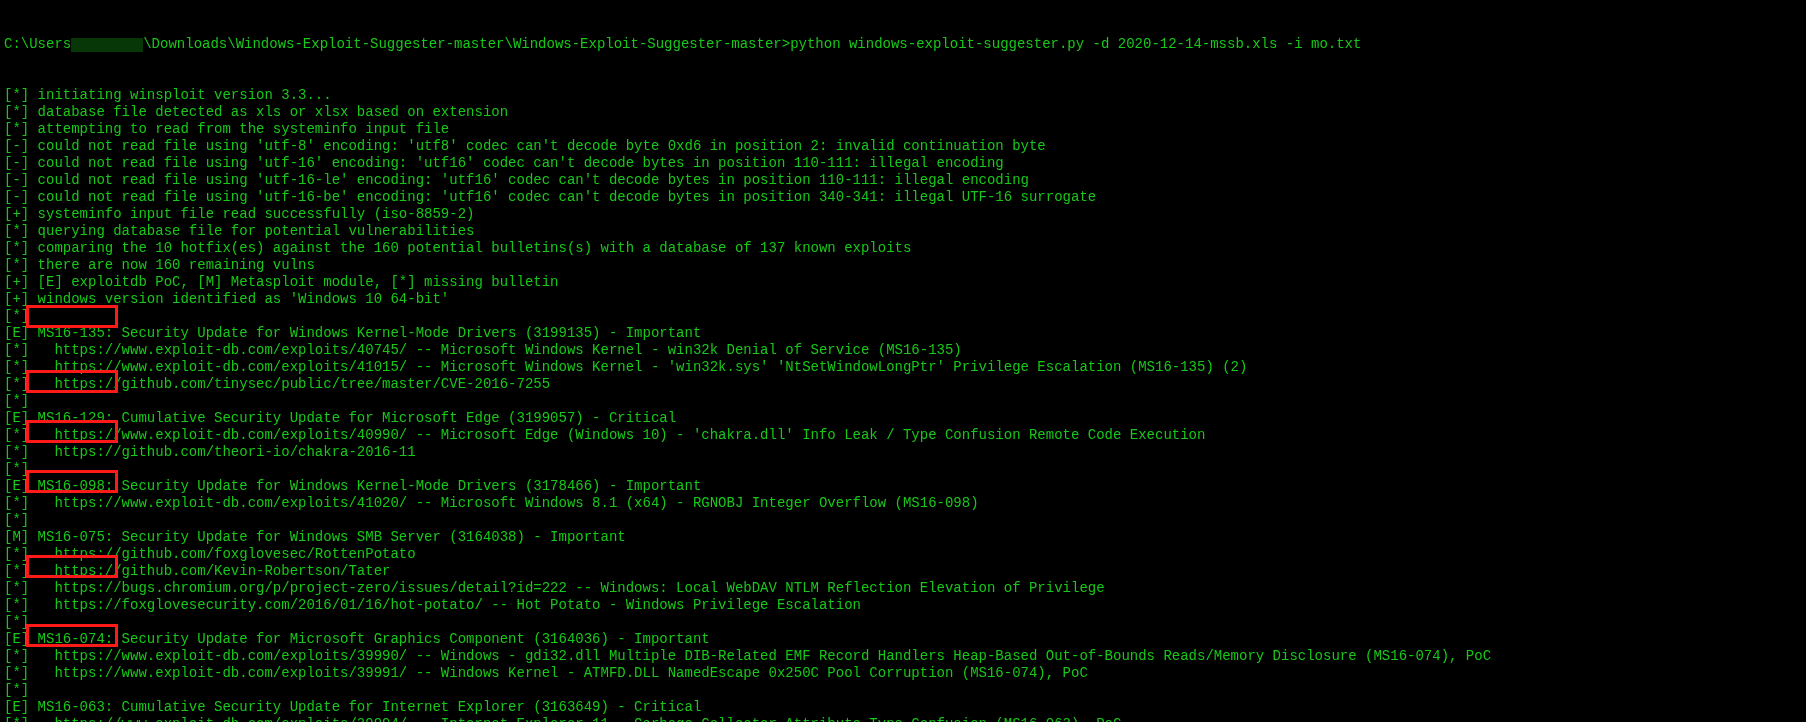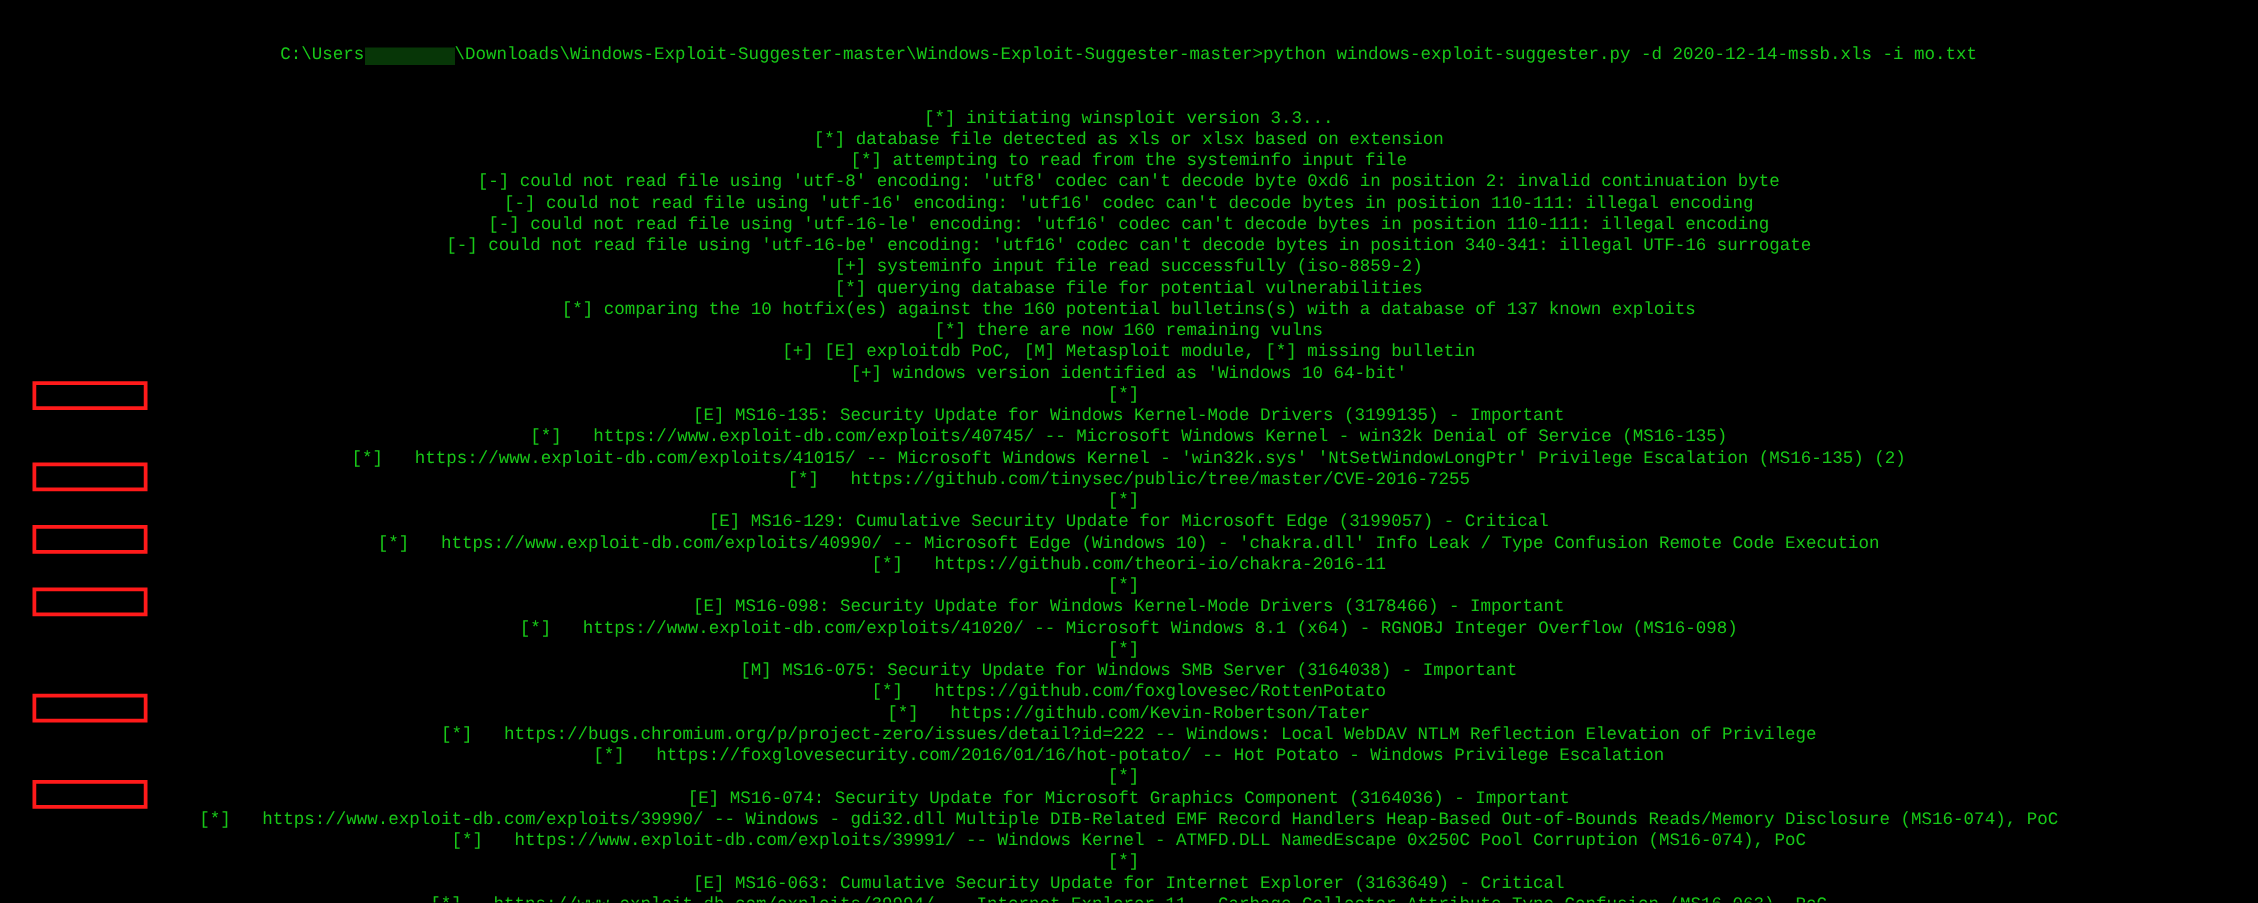--- a/index.html
+++ b/index.html
@@ -11,21 +11,21 @@
     font-size: 14px;
     line-height: 17px;
     overflow: hidden;
   }
   .terminal {
     padding: 2px 4px;
     color: #18c818;
     white-space: pre;
     position: relative;
   }
-  .line { display: block; position: relative; height: 17px; text-align: center; }
+  .line { display: block; position: relative; height: 17px; }
   .redact {
     display: inline-block;
     width: 72px;
     height: 14px;
     background: #073607;
     vertical-align: text-bottom;
   }
   .hlbox {
     position: absolute;
     border: 3px solid #ff1a1a;

